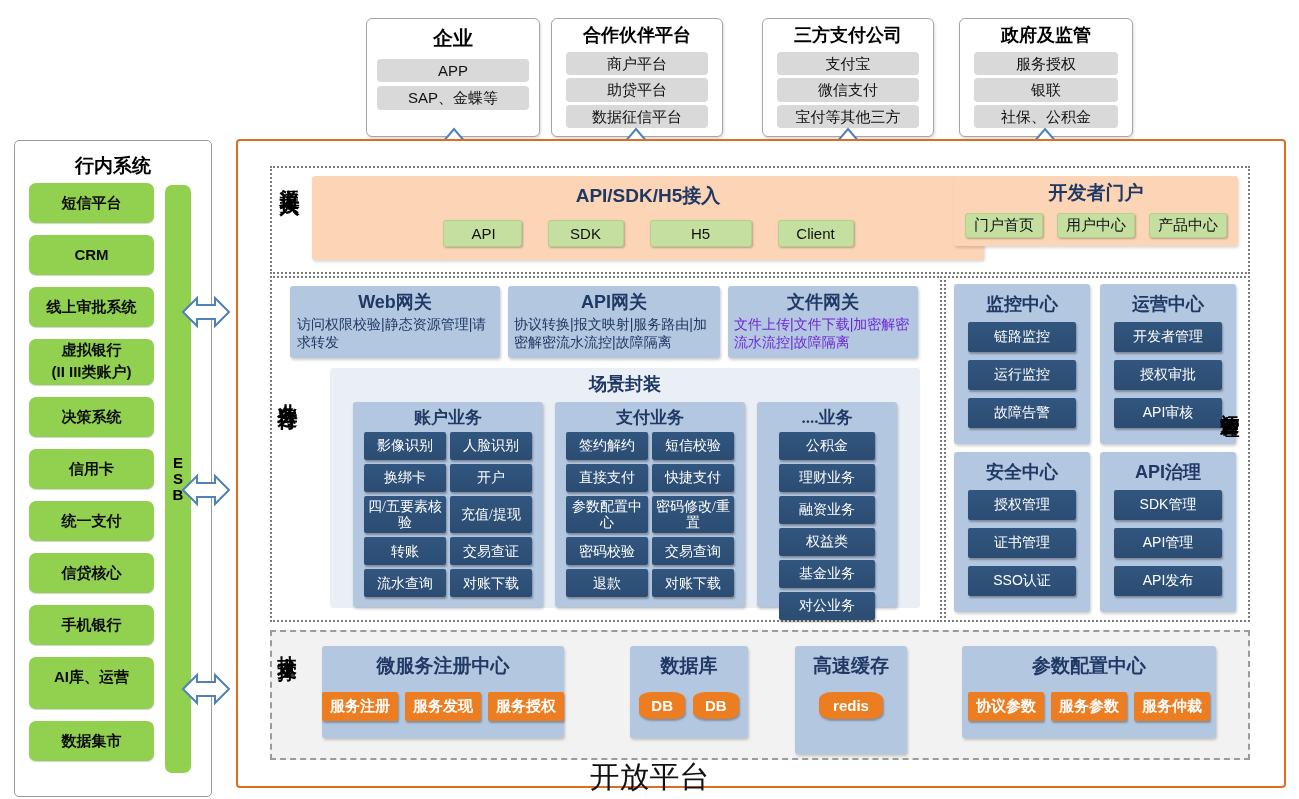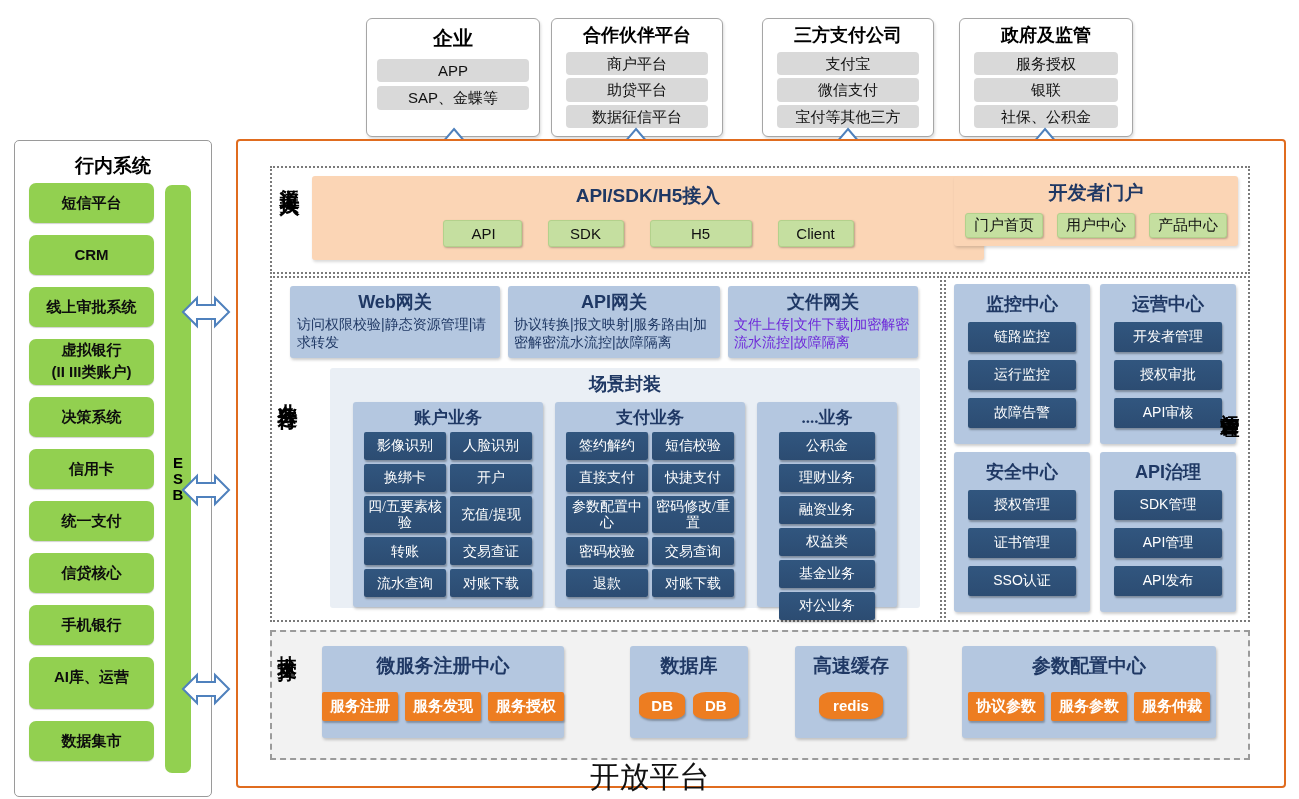--- a/index.html
+++ b/index.html
@@ -313,21 +313,21 @@
     </div>
 
     <div class="lightblue-panel" style="position:absolute;left:358px;top:14px;width:118px;height:92px;box-shadow:1px 2px 3px rgba(0,0,0,.2);">
       <div class="panel-title" style="font-size:19px;padding-top:7px;">数据库</div>
       <div style="display:flex;gap:8px;justify-content:center;margin-top:13px;">
         <div class="orange-chip" style="border-radius:13px/7px;padding:5px 12px;">DB</div>
         <div class="orange-chip" style="border-radius:13px/7px;padding:5px 12px;">DB</div>
       </div>
     </div>
 
-    <div class="lightblue-panel" style="position:absolute;left:523px;top:14px;width:112px;height:92px;box-shadow:1px 2px 3px rgba(0,0,0,.2);">
+    <div class="lightblue-panel" style="position:absolute;left:523px;top:14px;width:112px;height:108px;box-shadow:1px 2px 3px rgba(0,0,0,.2);">
       <div class="panel-title" style="font-size:19px;padding-top:7px;">高速缓存</div>
       <div style="display:flex;justify-content:center;margin-top:13px;">
         <div class="orange-chip" style="border-radius:13px/8px;padding:5px 14px;">redis</div>
       </div>
     </div>
 
     <div class="lightblue-panel" style="position:absolute;left:690px;top:14px;width:254px;height:92px;box-shadow:1px 2px 3px rgba(0,0,0,.2);">
       <div class="panel-title" style="font-size:19px;padding-top:7px;">参数配置中心</div>
       <div style="display:flex;gap:7px;justify-content:center;margin-top:13px;">
         <div class="orange-chip">协议参数</div>

